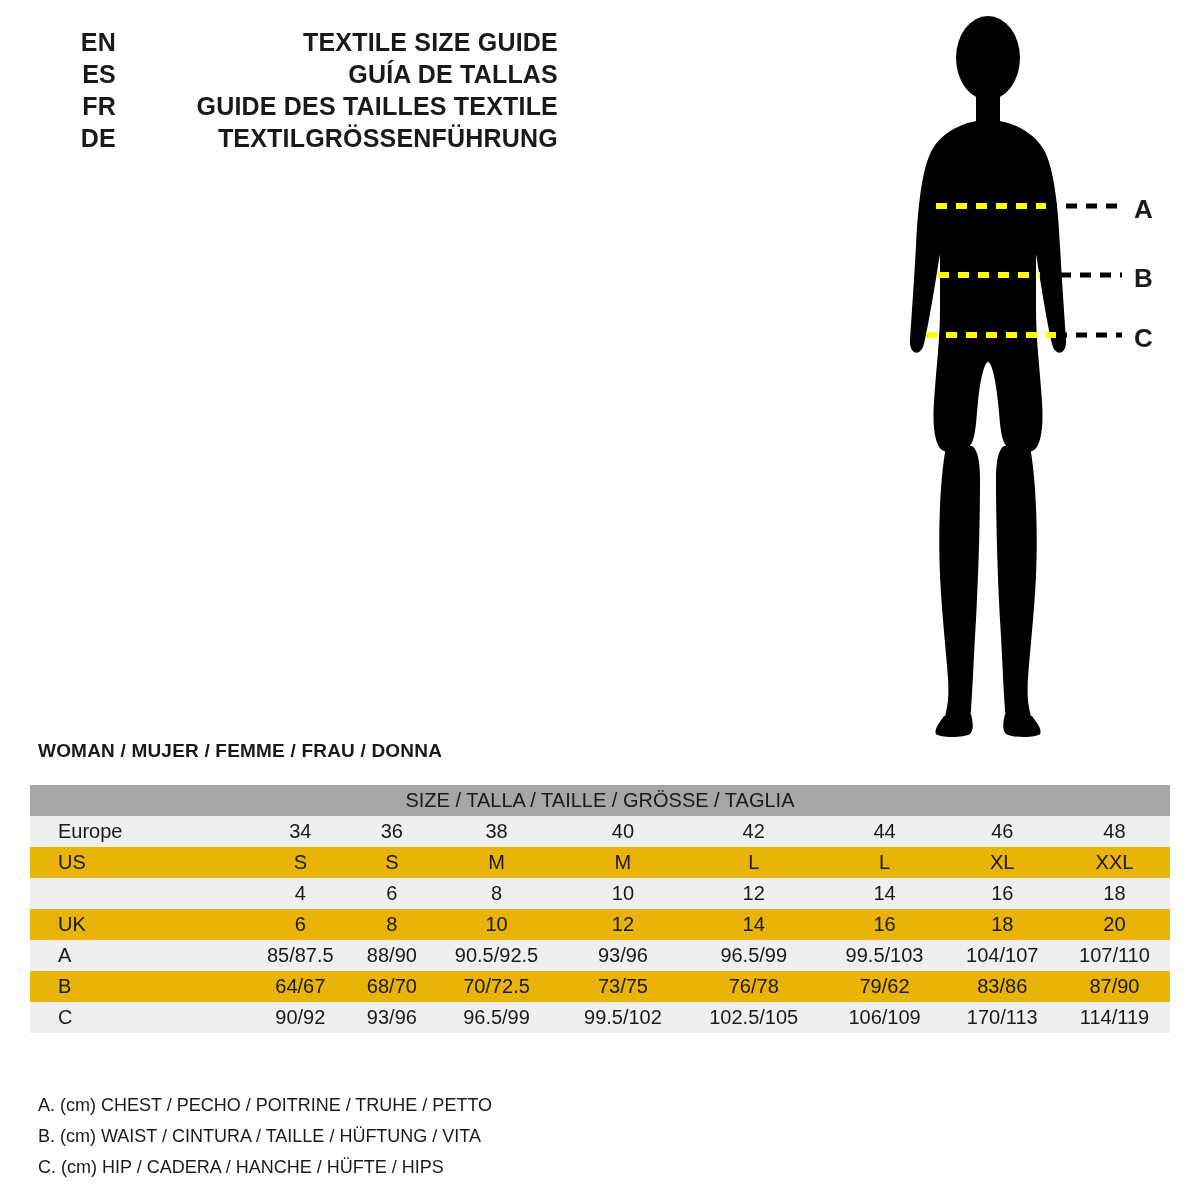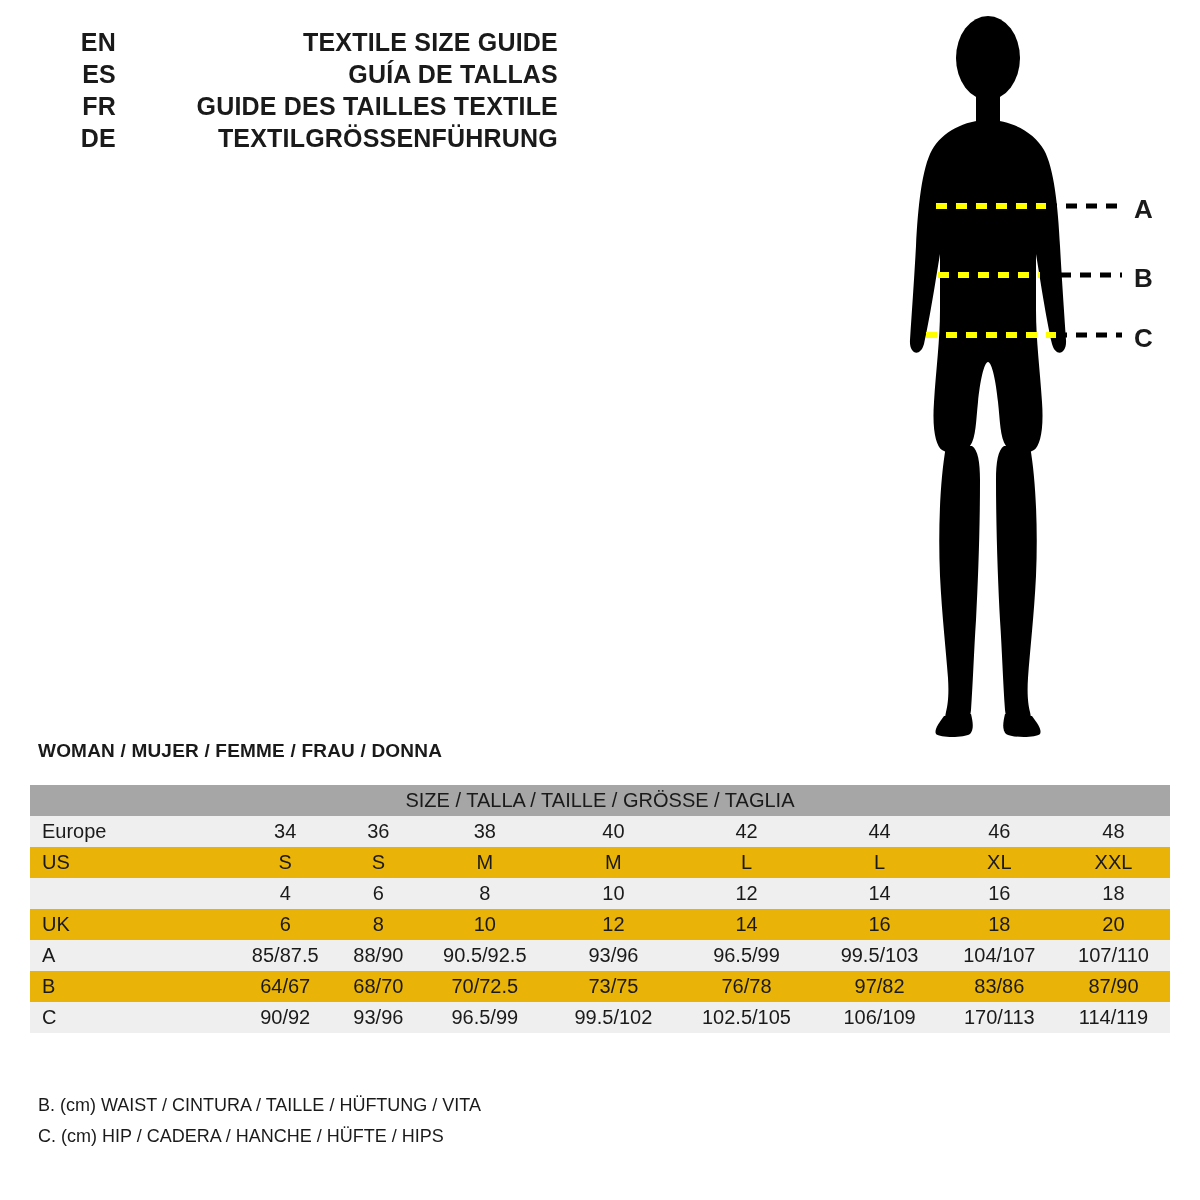--- a/index.html
+++ b/index.html
@@ -71,21 +71,21 @@
   #size-table td, #size-table th {
     padding: 0;
     height: 31px;
     line-height: 31px;
     font-weight: normal;
     text-align: center;
     white-space: nowrap;
   }
   #size-table .rowhead {
     text-align: left;
-    padding-left: 12px;
+    padding-left: 28px;
     width: 190px;
   }
   tr.head-row td {
     background: #a6a6a6;
     text-align: left;
     padding-left: 12px;
     font-weight: normal;
     height: 32px;
     line-height: 32px;
   }
@@ -271,35 +271,36 @@
       <td>107/110</td>
     </tr>
 
     <tr class="dark">
       <td class="rowhead">B</td>
       <td>64/67</td>
       <td>68/70</td>
       <td>70/72.5</td>
       <td>73/75</td>
       <td>76/78</td>
-      <td>97/82</td>
+      <td>79/62</td>
       <td>83/86</td>
       <td>87/90</td>
     </tr>
 
     <tr class="light">
       <td class="rowhead">C</td>
       <td>90/92</td>
       <td>93/96</td>
       <td>96.5/99</td>
       <td>99.5/102</td>
       <td>102.5/105</td>
       <td>106/109</td>
       <td>170/113</td>
       <td>114/119</td>
     </tr>
   </tbody>
 </table>
 
 <div id="footnotes">
+  <div>A. (cm) CHEST / PECHO / POITRINE / TRUHE / PETTO</div>
   <div>B. (cm) WAIST / CINTURA / TAILLE / HÜFTUNG / VITA</div>
   <div>C. (cm) HIP / CADERA / HANCHE / HÜFTE / HIPS</div>
 </div>
 
 </body></html>

